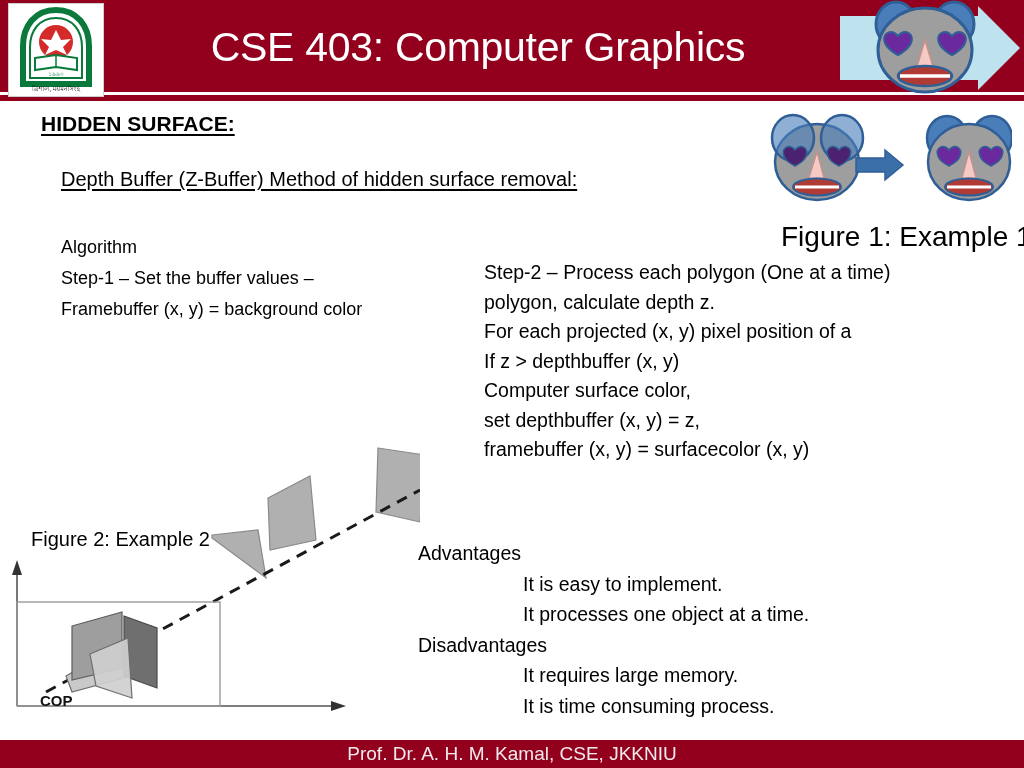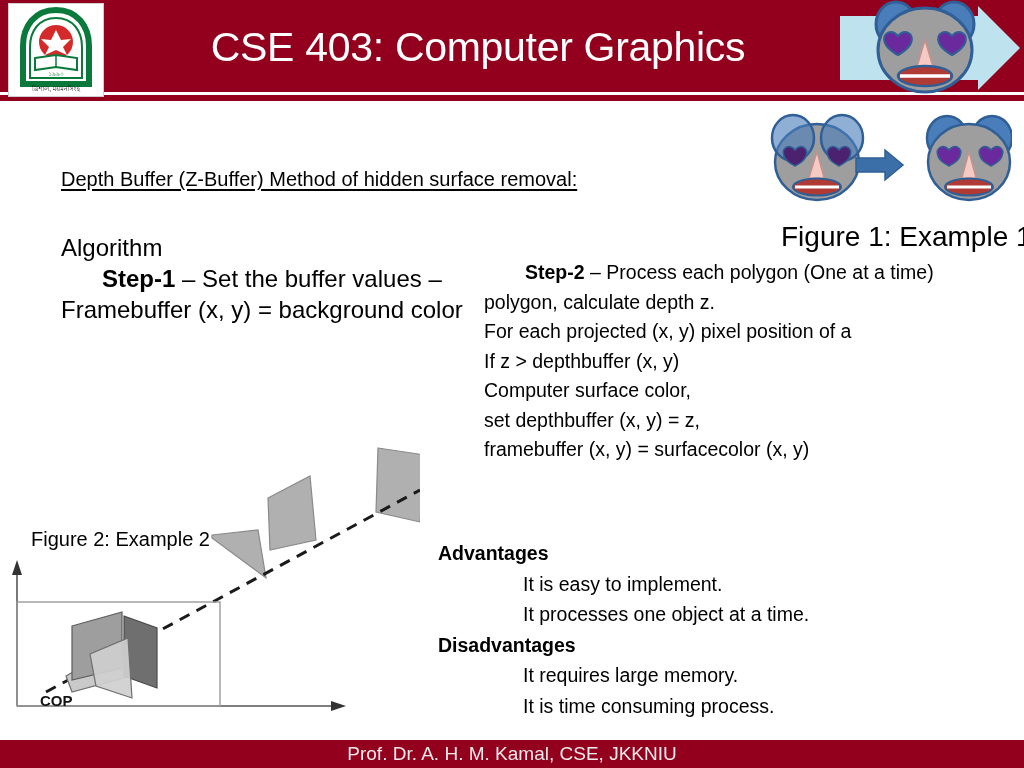--- a/index.html
+++ b/index.html
@@ -47,43 +47,43 @@
     position: absolute; left: 41px; top: 112px;
     font-size: 21px; font-weight: bold;
     text-decoration: underline; text-underline-offset: 3px;
   }
   .h-depth-buffer {
     position: absolute; left: 61px; top: 168px;
     font-size: 20px; text-decoration: underline; text-underline-offset: 3px;
   }
   .algo-block {
     position: absolute; left: 61px; top: 232px; width: 420px;
-    font-size: 24px; line-height: 31px;
+    font-size: 18px; line-height: 31px;
   }
   .step2-block {
     position: absolute; left: 484px; top: 258px; width: 510px;
     font-size: 19.5px; line-height: 29.5px;
   }
-  .algo-block b, .step2-block b { font-weight: bold; margin-left: 41px; }
+  .algo-block b, .step2-block b { font-weight: normal; }
 
   .fig1-caption {
     position: absolute; left: 781px; top: 221px;
     font-size: 28px; white-space: nowrap;
   }
   .fig2-caption {
     position: absolute; left: 31px; top: 528px;
     font-size: 20px; white-space: nowrap;
   }
 
   
   .adv-block {
     position: absolute; left: 418px; top: 538px; width: 540px;
     font-size: 19.5px; line-height: 30.5px;
   }
-  .adv-head { font-weight: bold; margin-left: 20px; }
+  .adv-head { font-weight: normal; }
   .adv-item { padding-left: 105px; }
 
   
   .fig1-art { position: absolute; left: 722px; top: 112px; width: 290px; height: 108px; }
   .fig2-art { position: absolute; left: 0px; top: 430px; width: 420px; height: 300px; text-align: center; }
 
   
   .footer-bar {
     position: absolute; left: 0; top: 740px; width: 1024px; height: 28px;
     background: #93001e;
@@ -128,20 +128,21 @@
         <ellipse cx="97" cy="50" rx="47" ry="42" fill="#9e9e9e" stroke="#2f5f96" stroke-width="3"></ellipse>
         <path d="M70 36 c-7-8-17-2-13 7 c3 7 13 12 13 12 c0 0 10-5 13-12 c4-9-6-15-13-7 z" fill="#6a2a9e" stroke="#2f5f96" stroke-width="2"></path>
         <path d="M124 36 c-7-8-17-2-13 7 c3 7 13 12 13 12 c0 0 10-5 13-12 c4-9-6-15-13-7 z" fill="#6a2a9e" stroke="#2f5f96" stroke-width="2"></path>
         <path d="M97 40 L106 70 L88 70 Z" fill="#f5c9c4" stroke="#c98f88" stroke-width="1.5"></path>
         <ellipse cx="97" cy="76" rx="27" ry="10" fill="#b03a34" stroke="#2f5f96" stroke-width="2.5"></ellipse>
         <path d="M72 76 h50" stroke="#ffffff" stroke-width="3.5" fill="none"></path>
       </g>
     </svg>
   </div>
 
+  <div class="h-hidden-surface">HIDDEN SURFACE:</div>
 
   <div class="h-depth-buffer">Depth Buffer (Z-Buffer) Method of hidden surface removal:</div>
 
   <div class="algo-block">
     <div>Algorithm</div>
     <div>
       <b>Step-1</b><span> – Set the buffer values –</span>
     </div>
     <div>Framebuffer (x, y) = background color</div>
   </div>

